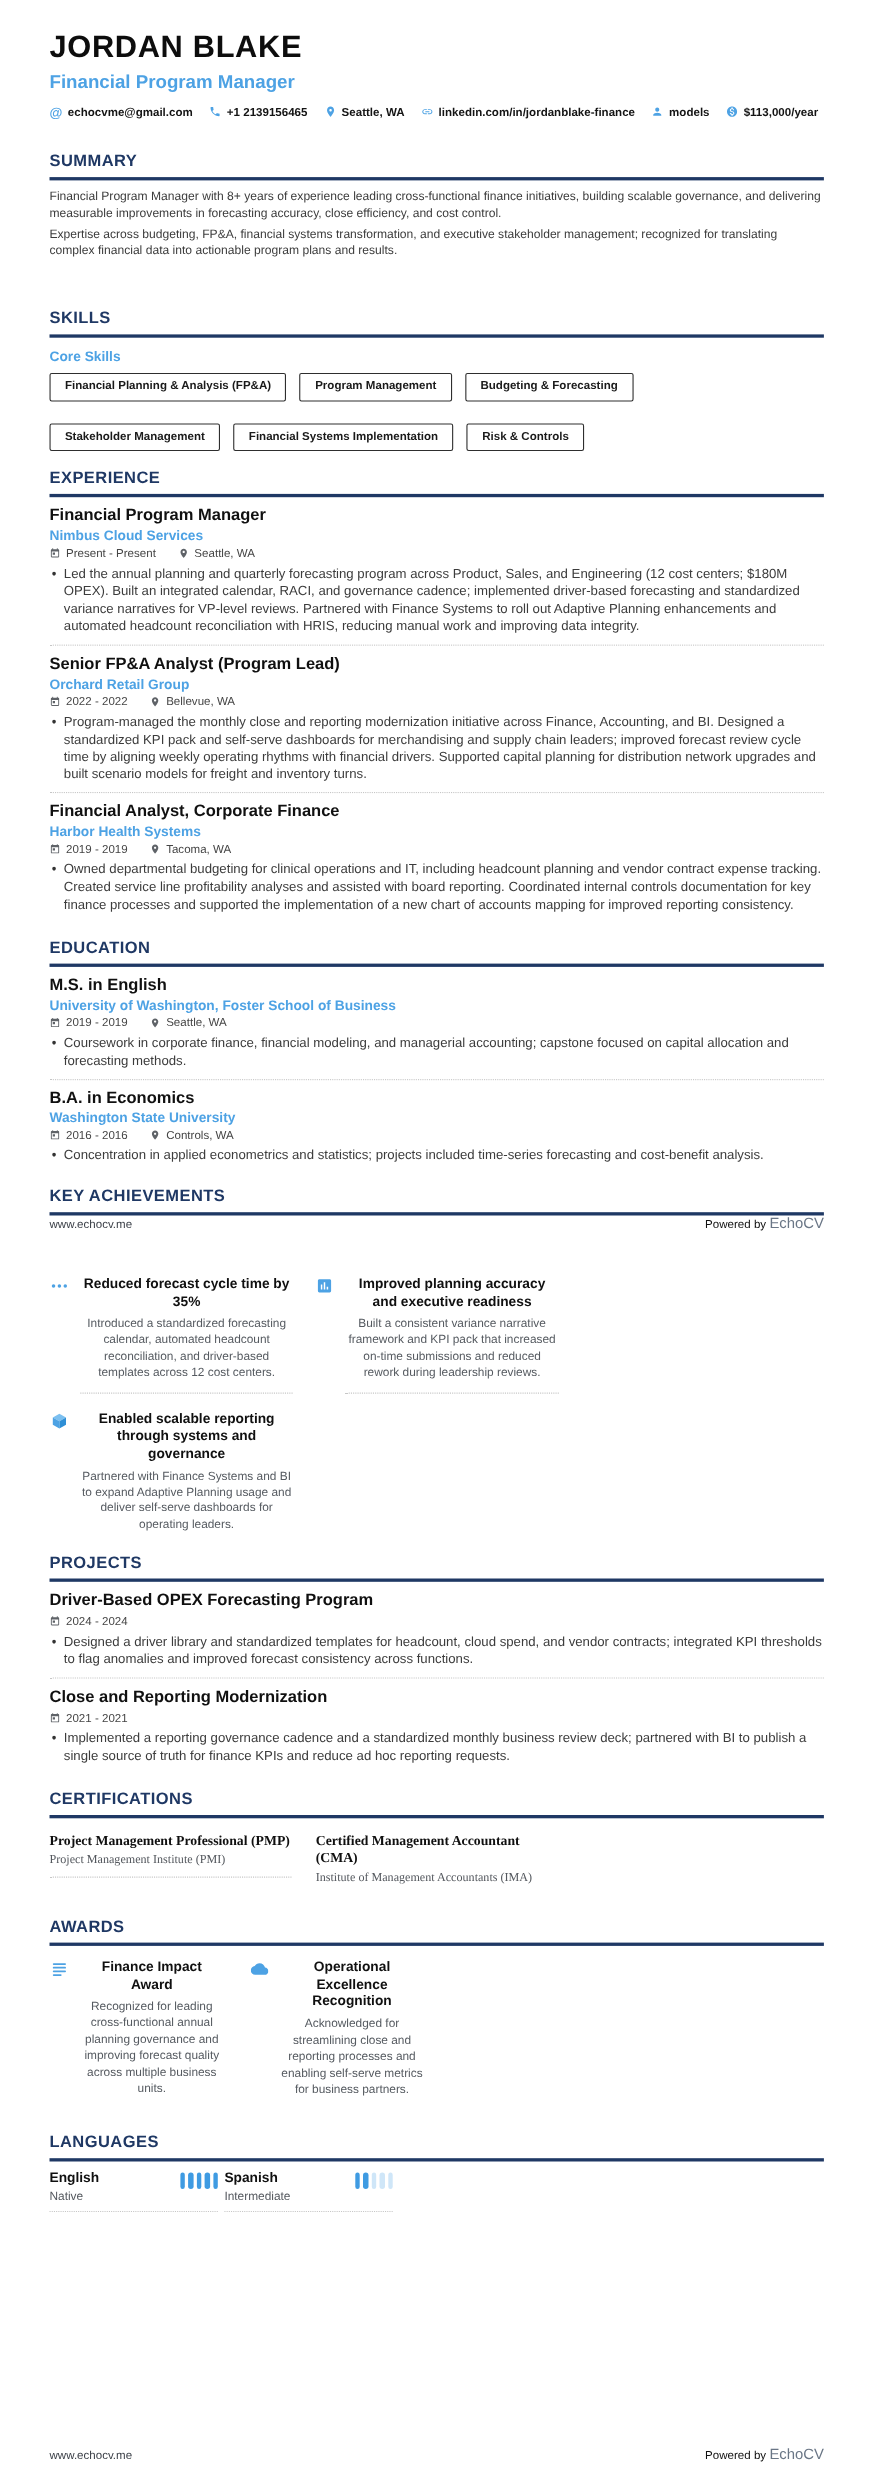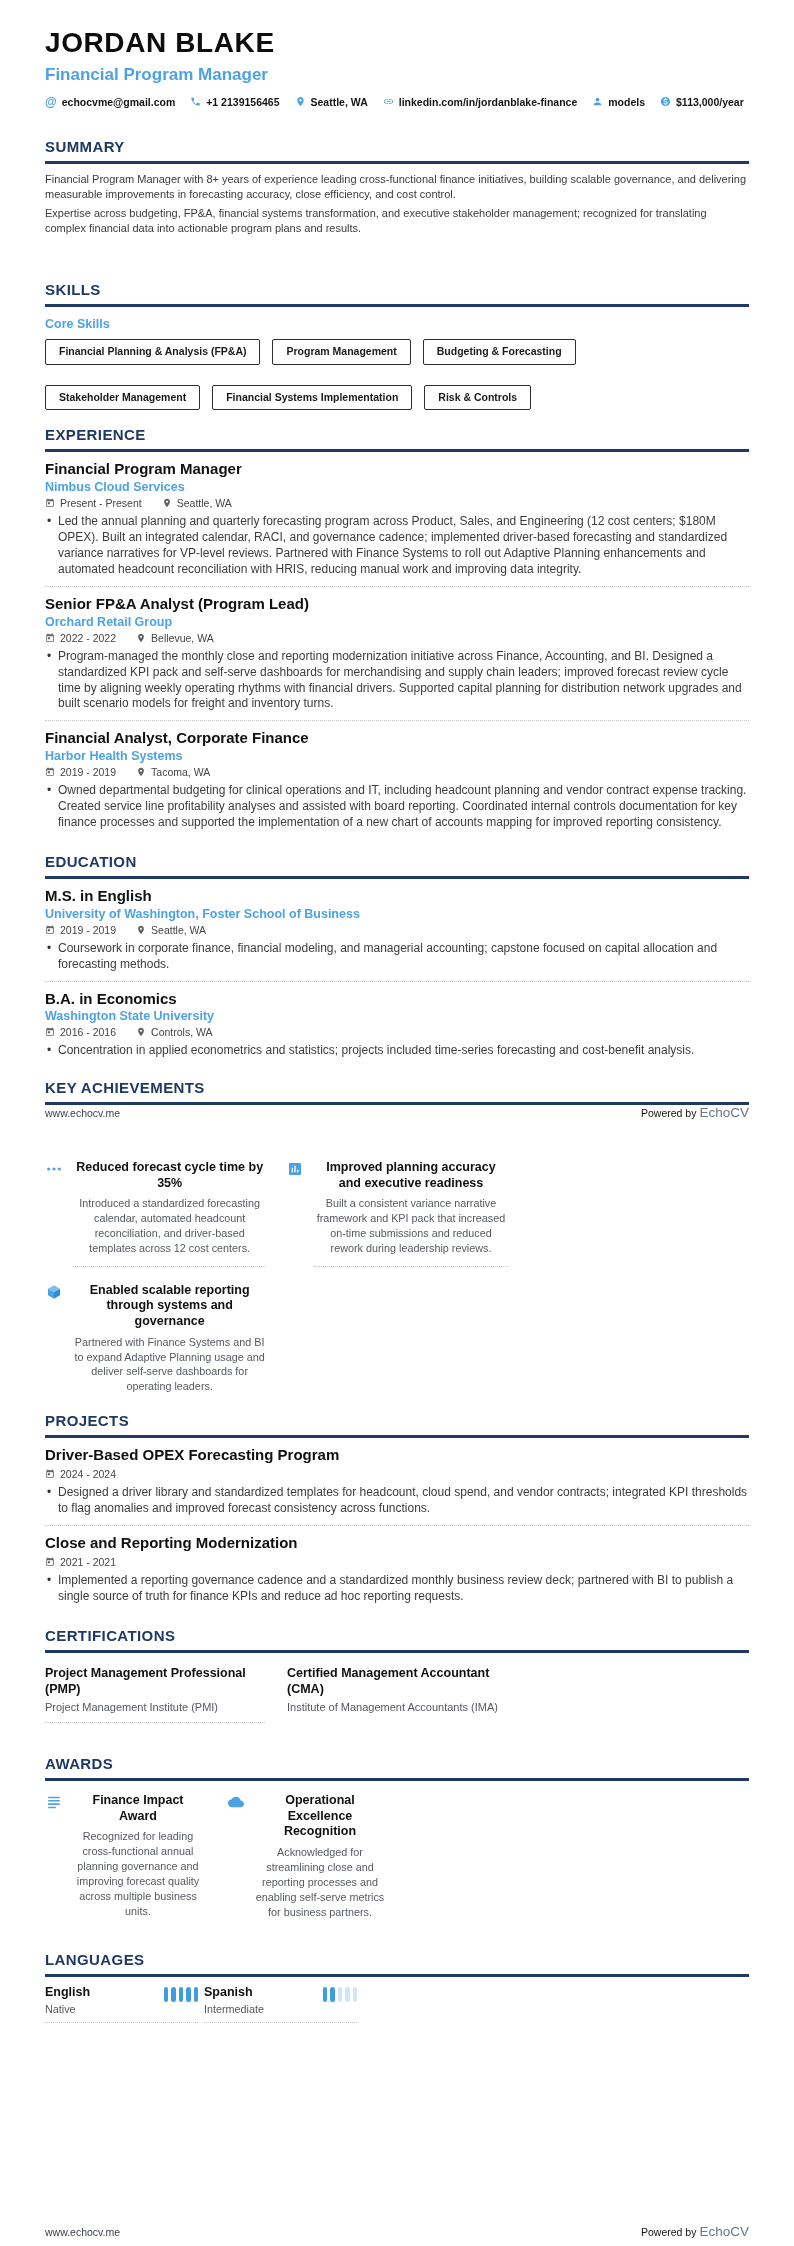--- a/index.html
+++ b/index.html
@@ -71,21 +71,21 @@
   .ach-icon{width:18px;flex:0 0 auto;padding-top:1px;}
   .ach-icon svg{width:16px;height:16px;fill:var(--accent);}
   .ach-title{margin:0;font-size:12.5px;line-height:1.25;font-weight:800;color:#101010;}
   .ach-desc{margin-top:5px;font-size:10.8px;line-height:1.38;color:var(--desc);}
   .ach-body{flex:1;}
   .ach-body.dotted{padding-bottom:10px;}
 
   
 
   
-  .cert-grid{margin-top:4px;display:grid;grid-template-columns:repeat(3,1fr);column-gap:22px;align-items:start;}
+  .cert-grid{margin-top:4px;display:grid;grid-template-columns:repeat(3,1fr);column-gap:22px;align-items:start;font-family:Liberation Serif, serif;}
   .cert-name{margin:0;font-size:12.5px;font-weight:800;color:#101010;line-height:1.3;margin-top:8px;}
   .cert-issuer{margin-top:4px;font-size:11px;color:#54585e;}
   .cert.dotted{padding-bottom:9px;}
 
   
   .award-grid{margin-top:12px;display:grid;grid-template-columns:repeat(4,1fr);column-gap:24px;align-items:start;}
 
   
   .lang-row{margin-top:8px;display:flex;gap:6px;}
   .lang{width:153px;border-bottom:1px dotted #c6c6c6;padding-bottom:7px;}

